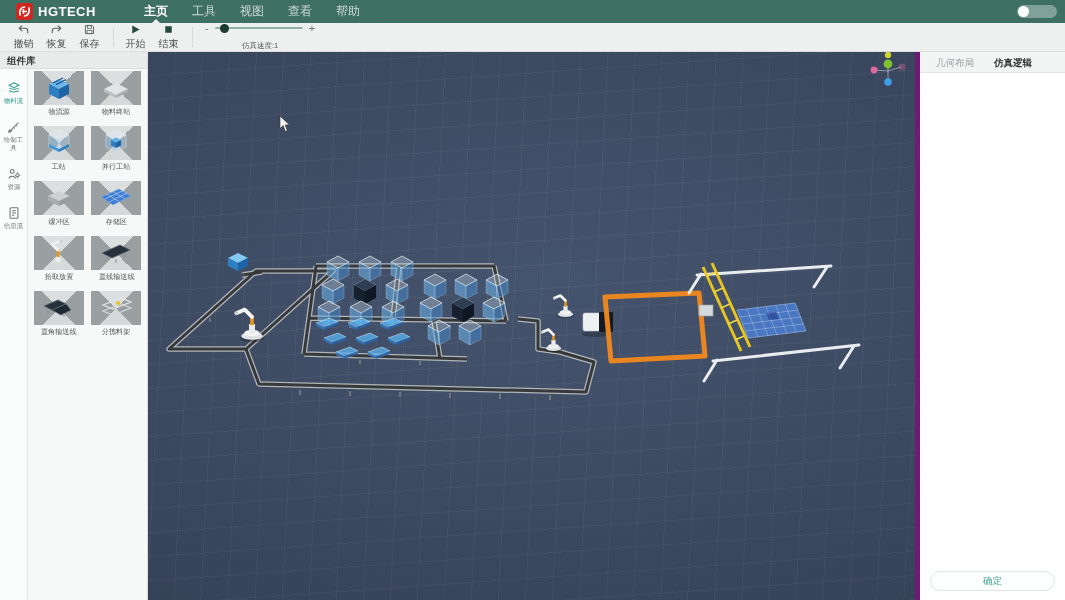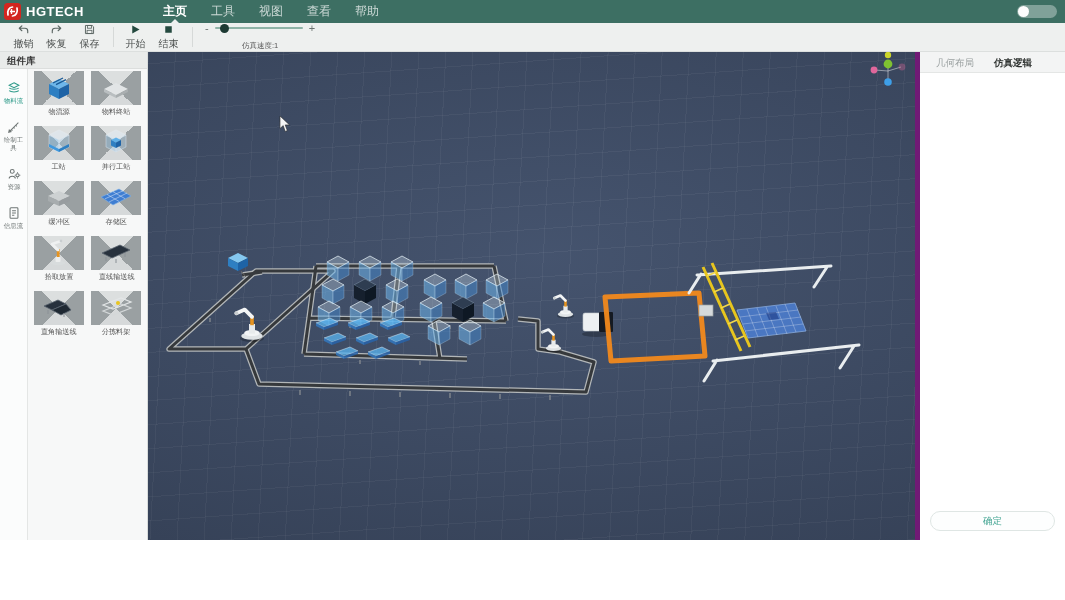--- a/index.html
+++ b/index.html
@@ -1,19 +1,19 @@
 <!DOCTYPE html>
 <html><head>
 <meta charset="utf-8">
 <style>
   * { margin:0; padding:0; box-sizing:border-box; }
   html,body { width:1065px; height:600px; overflow:hidden; font-family:"Liberation Sans","DejaVu Sans",sans-serif; background:#fff; }
 
   
-  .header { height:23px; background:#3d6f63; display:flex; align-items:center; position:relative; padding-left:4px;gap:31px; }
+  .header { height:23px; background:#3d6f63; display:flex; align-items:center; position:relative; padding-left:16px; }
   .logo-wrap { display:flex; align-items:center; gap:5px; }
   .logo-wrap svg { width:17px; height:17px; }
   .brand { color:#fff; font-size:13px; font-weight:bold; letter-spacing:0.5px; }
   .menubar { display:flex; margin-left:36px; height:100%; }
   .menu-item { position:relative; color:rgba(255,255,255,0.72); font-size:12px; line-height:23px; padding:0 12px; cursor:default; }
   .menu-item.active { color:#fff; font-weight:bold; }
   .menu-item.active::after { content:""; position:absolute; left:50%; bottom:0; transform:translateX(-50%);
     border-left:4px solid transparent; border-right:4px solid transparent; border-bottom:4px solid #eef0ef; }
   .hdr-toggle { position:absolute; right:8px; top:5px; width:40px; height:13px; border-radius:7px; background:rgba(255,255,255,0.35); }
   .hdr-toggle .knob { position:absolute; left:1px; top:1px; width:11px; height:11px; border-radius:50%; background:#fdfdfd; }
@@ -25,21 +25,21 @@
   .tlabel { font-size:10px; color:#4b4f4e; margin-top:1px; white-space:nowrap; }
   .tdivider { width:1px; height:20px; background:#d6d9d8; margin:0 8px 0 4px; }
   .speed-group { display:flex; flex-direction:column; align-items:center; margin-left:4px; }
   .speed-row { display:flex; align-items:center; gap:6px; }
   .speed-sign { font-size:11px; color:#6b7270; line-height:10px; }
   .speed-track { position:relative; width:88px; height:2px; background:#8fb3a7; border-radius:1px; }
   .speed-knob { position:absolute; left:5px; top:-3.5px; width:9px; height:9px; border-radius:50%; background:#1d3a33; }
   .speed-label { font-size:7.5px; color:#555; margin-top:8px; }
 
   
-  .content { display:flex; height:488px; }
+  .content { display:flex; height:548px; }
 
   
   .sidebar { width:148px; background:#f7f8f8; border-right:1px solid #d9dcdb; display:flex; flex-direction:column; }
   .sidebar-title { height:17px; line-height:17px; padding-left:7px; font-size:9.5px; font-weight:bold; color:#333;
     background:#e9ebea; border-bottom:1px solid #dcdedd; }
   .sidebar-body { flex:1; display:flex; min-height:0; }
   .rail { width:28px; background:#fbfcfc; border-right:1px solid #e4e6e5; padding-top:12px; display:flex; flex-direction:column; gap:15px; align-items:center; }
   .rail-item { display:flex; flex-direction:column; align-items:center; width:100%; }
   .rail-item svg { width:14px; height:14px; stroke:#6f7675; fill:none; stroke-width:1.2; }
   .rail-label { font-size:7px; color:#6f7675; text-align:center; line-height:1.15; margin-top:2px; transform:scale(0.92); }

